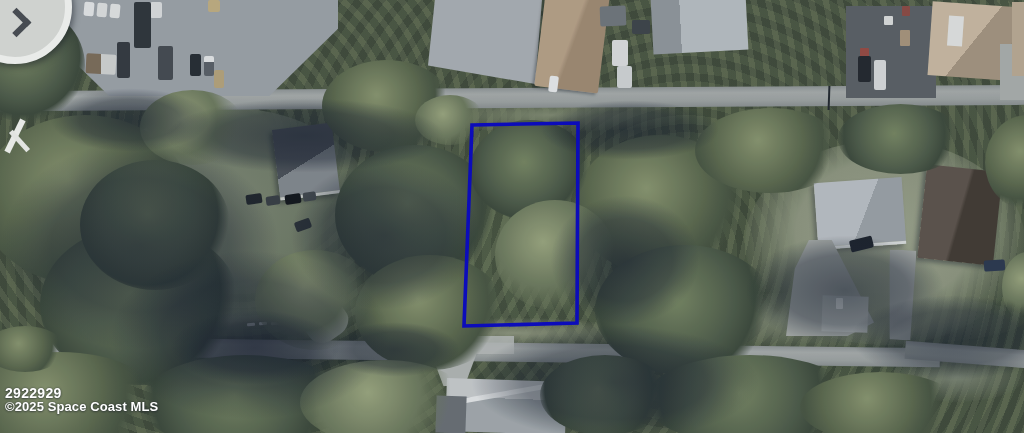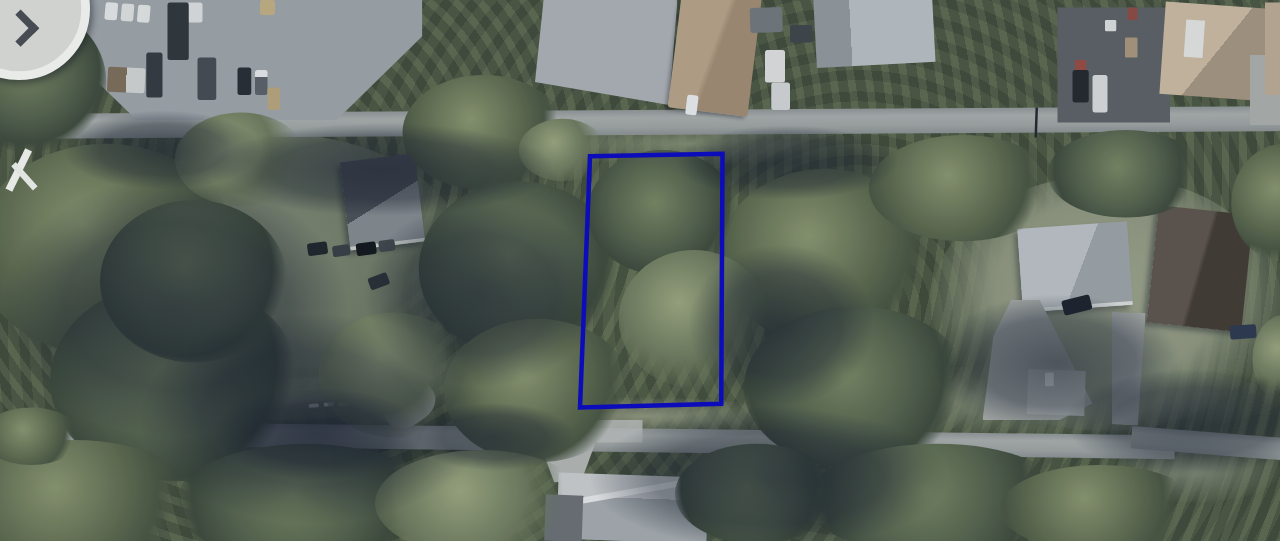--- a/index.html
+++ b/index.html
@@ -170,14 +170,18 @@
 
   <svg id="parcel-svg" class="abs" width="1024" height="433" viewBox="0 0 1024 433">
     <polygon fill="none" stroke-linejoin="miter" points="472,125 578,123 577,323 464,326" stroke="#0b0bc6" stroke-width="3.6"></polygon>
   </svg>
 
   <div class="abs" style="left:-42px;top:-50px;width:100px;height:100px;border-radius:50%;background:#cfd2cf;border:7px solid #e9ebe9;box-shadow:2px 3px 6px rgba(20,26,36,.5);z-index:55;"></div>
   <div class="abs chev" style="left:6px;top:12px;z-index:56;"></div>
   <div class="abs" style="left:12px;top:118px;width:6px;height:36px;background:#e7e9e6;transform:rotate(26deg);z-index:55;"></div>
   <div class="abs" style="left:17px;top:128px;width:5px;height:26px;background:#e2e4e1;transform:rotate(-42deg);z-index:55;"></div>
 
+  <div id="watermark" class="abs">
+    <span class="l1">2922929</span>
+    <span class="l2">©2025 Space Coast MLS</span>
+  </div>
 
 </div>
 
 </body></html>

